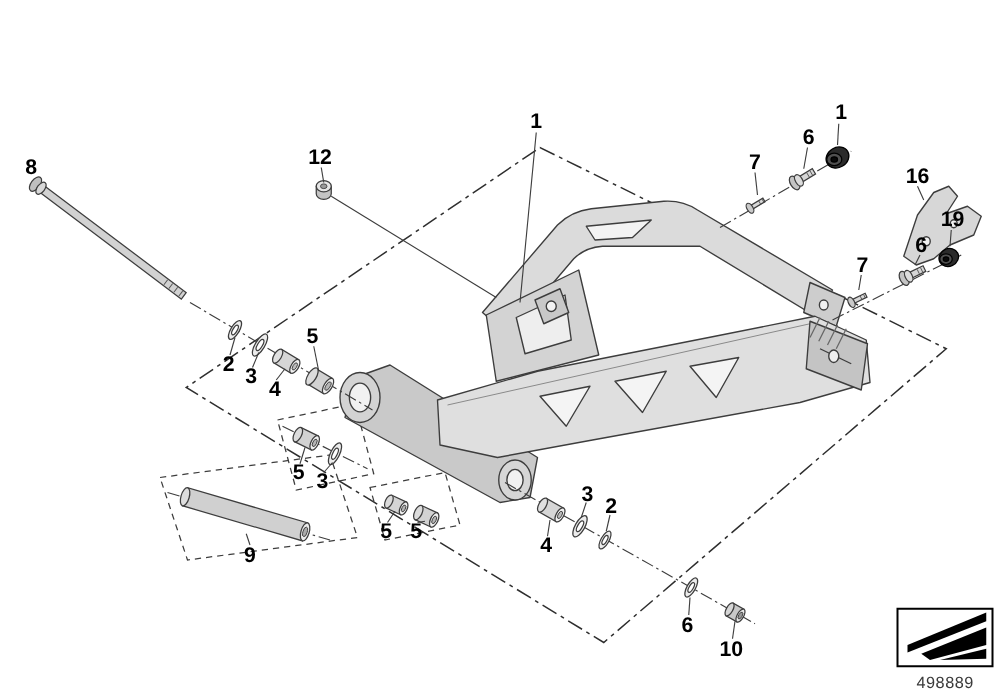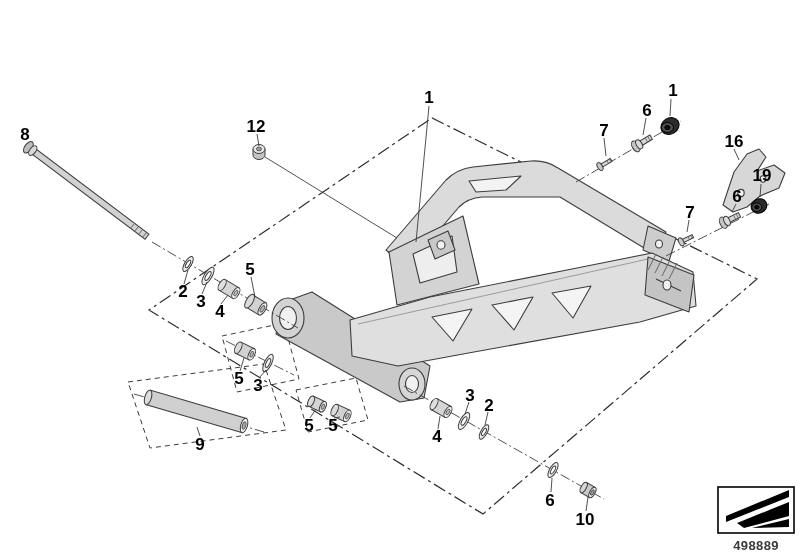--- a/index.html
+++ b/index.html
@@ -1,21 +1,21 @@
 <!DOCTYPE html>
 <html><head>
 <meta charset="utf-8">
 <style>
   html,body{margin:0;padding:0;}
   body{width:800px;height:560px;background:#ffffff;font-family:"Liberation Sans",sans-serif;}
   .stage{position:relative;width:800px;height:560px;background:#ffffff;overflow:hidden;}
   .stage > svg{position:absolute;left:0;top:0;}
   .callout-layer{position:absolute;inset:0;}
   .callout{position:absolute;transform:translate(-50%,-50%);font-size:17px;font-weight:700;color:#000;line-height:1;cursor:pointer;user-select:none;}
-  .drawing-number{position:absolute;right:21px;bottom:7px;font-size:13px;color:#3a3a3a;letter-spacing:.4px;font-weight:bold;}
+  .drawing-number{position:absolute;right:21px;bottom:7px;font-size:13px;color:#3a3a3a;letter-spacing:.4px;}
 </style>
 </head>
 <body>
 
 <div class="stage">
 
   <svg width="800" height="560" viewBox="0 0 800 560">
 
     <polygon points="432,118 757,279 483,514 149,310" fill="none" stroke="#2e2e2e" stroke-width="1.2" stroke-dasharray="13 4 3 4"></polygon>
 

